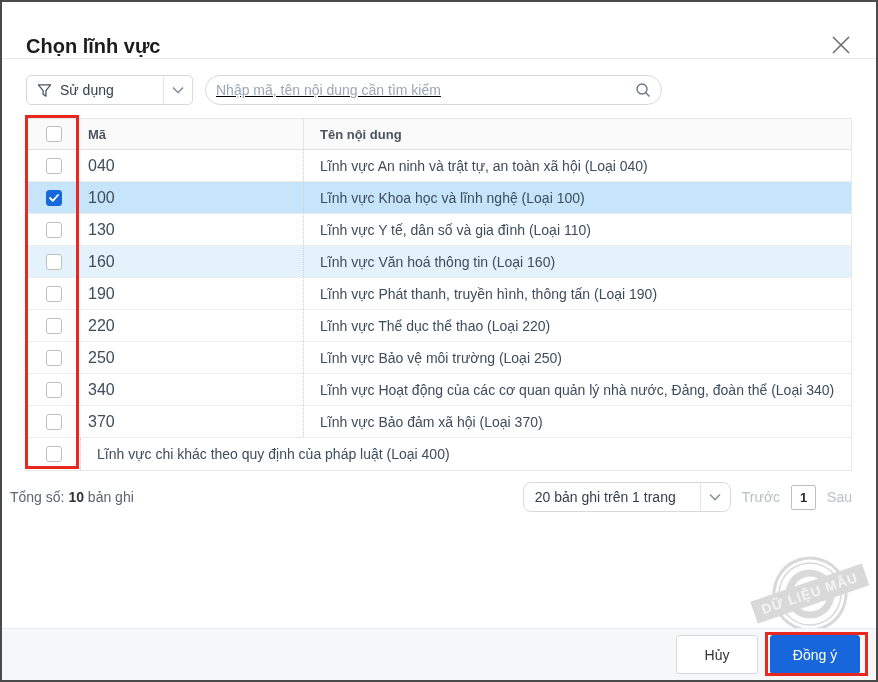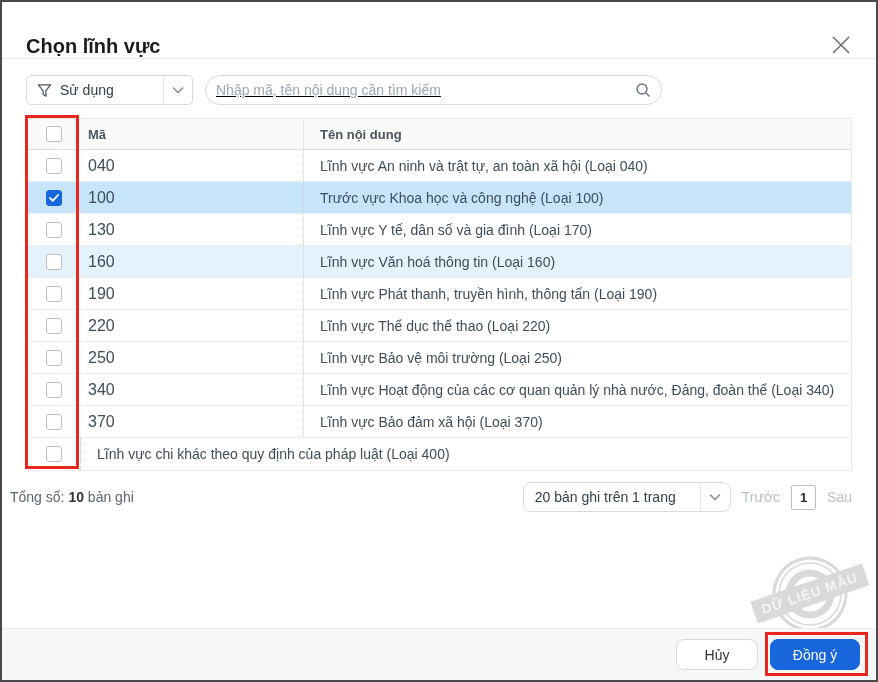--- a/index.html
+++ b/index.html
@@ -69,21 +69,21 @@
     width:25px; height:25px; border:1px solid #bfbfbf; border-radius:2px; background:#fff;
     display:flex; align-items:center; justify-content:center;
     font-size:13px; font-weight:bold; color:#2b2b2b;
   }
   
   .footer-bar{
     position:absolute; left:0; right:0; bottom:0; height:52px;
     background:#f5f7f9; border-top:1px solid #ebedef;
     display:flex; align-items:center; justify-content:flex-end; gap:12px; padding-right:16px;
   }
-  .btn{ height:31px; border-radius:8px; font-size:14px; display:flex; align-items:center; justify-content:center; cursor:pointer; font-family:"Liberation Sans", sans-serif; }
+  .btn{ height:39px; border-radius:3px; font-size:14px; display:flex; align-items:center; justify-content:center; cursor:pointer; font-family:"Liberation Sans", sans-serif; }
   .btn-cancel{ width:82px; background:#fff; border:1px solid #d9d9d9; color:#333; }
   .btn-confirm{ width:90px; background:#1766dc; border:1px solid #1766dc; color:#fff; }
   
   .annot{ position:absolute; border:3px solid #e8281e; pointer-events:none; }
   .annot-col{ left:23px; top:113px; width:54px; height:354px; }
   .annot-btn{ left:763px; top:630px; width:103px; height:44px; }
   
   .stamp{ position:absolute; left:748px; top:546px; width:120px; height:96px; }
 </style>
 </head>
@@ -146,31 +146,31 @@
 
     <div class="g-row selected">
       <div class="c-check">
         <div class="checkbox checked">
           <svg width="10" height="8" viewBox="0 0 10 8">
             <polyline points="1,4 3.8,6.8 9,1" fill="none" stroke="#ffffff" stroke-width="1.8" stroke-linecap="round" stroke-linejoin="round"></polyline>
           </svg>
         </div>
       </div>
       <div class="c-code">100</div>
-      <div class="c-name">Trước vực Khoa học và công nghệ (Loại 100)</div>
+      <div class="c-name">Lĩnh vực Khoa học và lĩnh nghệ (Loại 100)</div>
     </div>
 
     <div class="g-row">
       <div class="c-check">
         <div class="checkbox">
           
         </div>
       </div>
       <div class="c-code">130</div>
-      <div class="c-name">Lĩnh vực Y tế, dân số và gia đình (Loại 170)</div>
+      <div class="c-name">Lĩnh vực Y tế, dân số và gia đình (Loại 110)</div>
     </div>
 
     <div class="g-row hover">
       <div class="c-check">
         <div class="checkbox">
           
         </div>
       </div>
       <div class="c-code">160</div>
       <div class="c-name">Lĩnh vực Văn hoá thông tin (Loại 160)</div>

